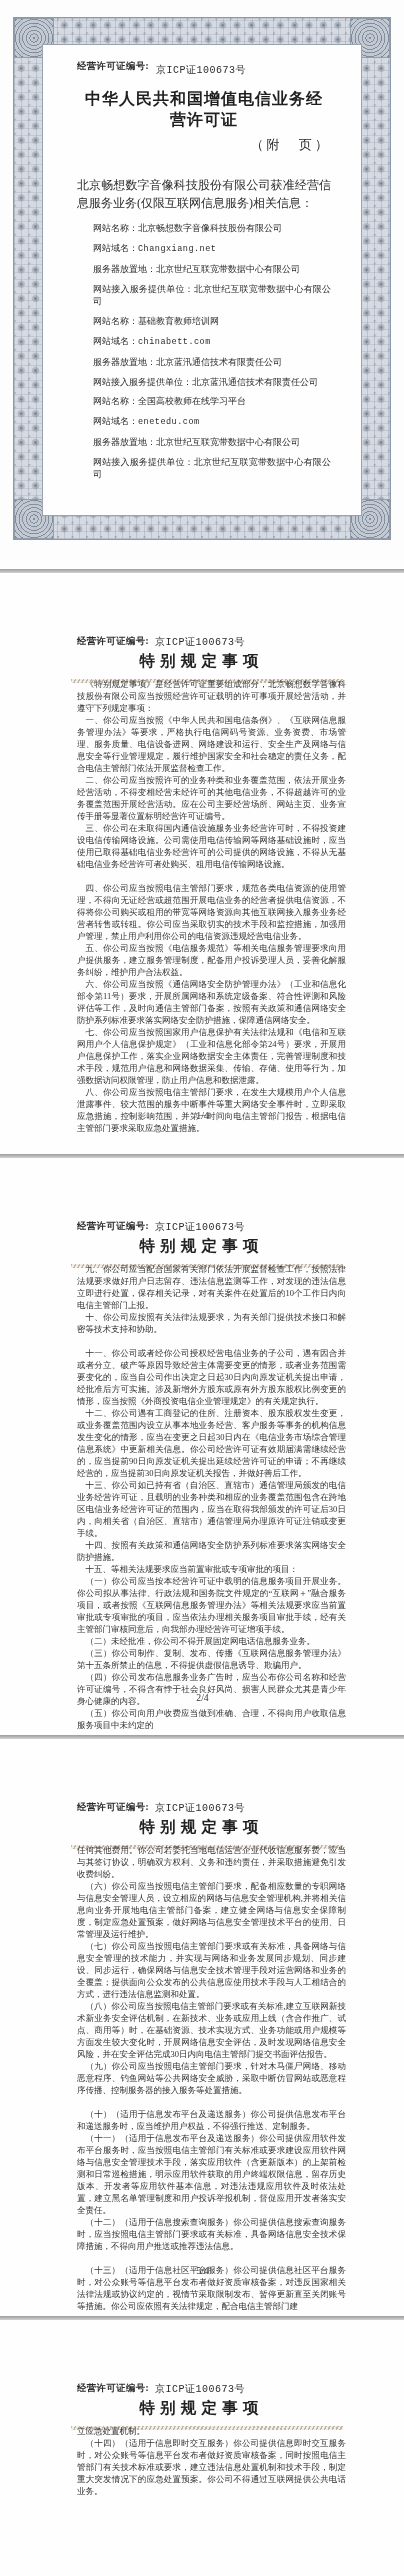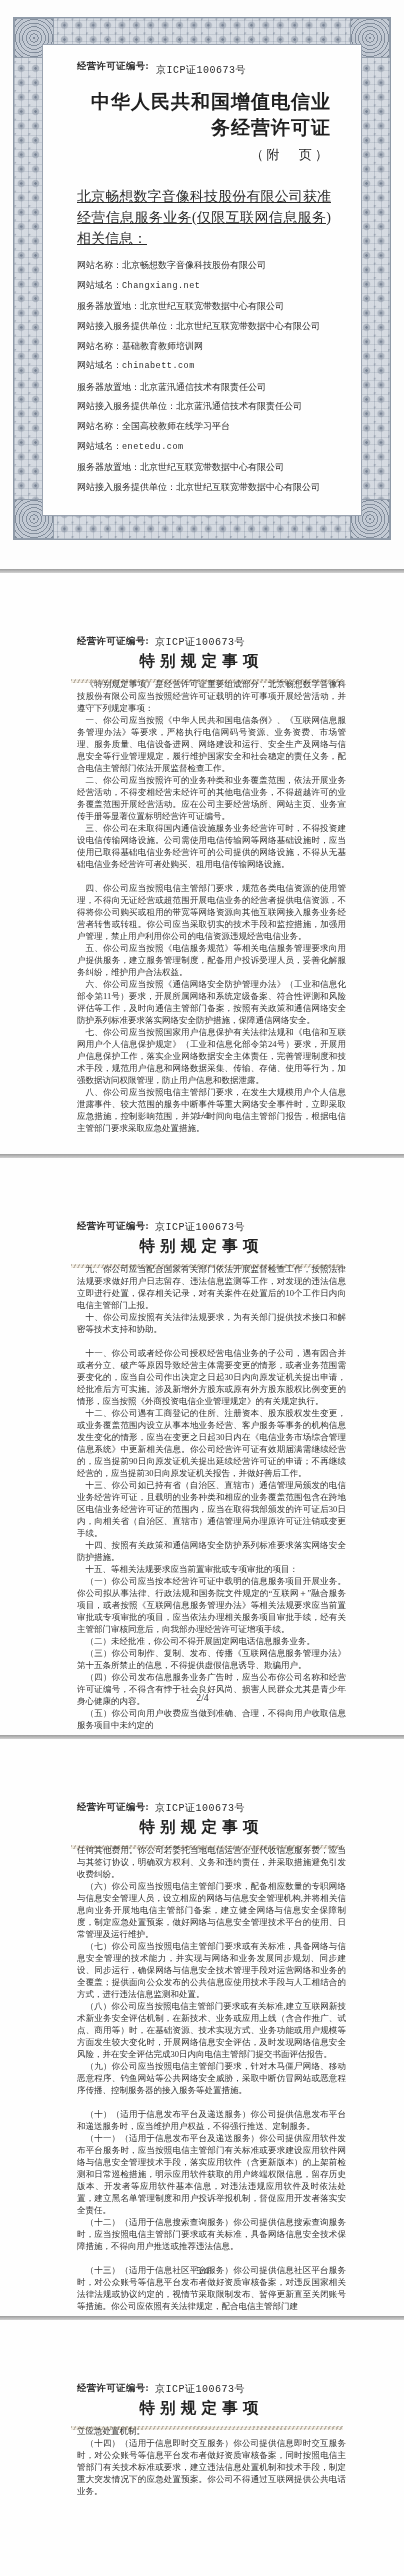--- a/index.html
+++ b/index.html
@@ -21,24 +21,24 @@
   .cert-inner{position:relative;width:100%;height:100%;box-sizing:border-box;background:#fefefe;
     border:0.5px solid #99a2af;padding:14.4px 30px 0 34px;}
   .corner{position:absolute;width:38px;height:38px;
     background:repeating-radial-gradient(circle at 50% 50%, #7c8796 0 1px, #c2c9d3 1px 3.6px);
     border:0.5px solid #8e99a7;opacity:.9;}
   .corner.tl{left:0;top:0}.corner.tr{right:0;top:0}.corner.bl{left:0;bottom:0}.corner.br{right:0;bottom:0}
 
   .lic-row{font-size:9.3px;letter-spacing:0.5px;}
   .lic-label{font-weight:bold;}
   .lic-no{font-family:"Liberation Mono","DejaVu Sans Mono",monospace;font-size:10px;position:relative;top:3.6px;left:4.1px;}
-  .cert-title{margin:15.5px 0 0 0;text-align:right;font-size:19px;font-weight:bold;letter-spacing:1px;color:#1f1f1f;}
+  .cert-title{margin:15.5px 0 0 0;text-align:center;font-size:16px;font-weight:bold;letter-spacing:1px;color:#1f1f1f;}
   .cert-sub{margin:5.2px 0 0 0;text-align:right;font-size:13px;font-weight:normal;letter-spacing:3.1px;}
-  .cert-intro{margin:21.6px 0 0 0;font-size:14px;line-height:1.5;text-align:justify;text-decoration:underline;}
-  .fields{margin-top:10.3px;}
+  .cert-intro{margin:21.6px 0 0 0;font-size:12px;line-height:1.5;text-align:justify;}
+  .fields{margin-top:10.3px;margin-left:16px;}
   .field{font-size:9px;line-height:1.35;margin-bottom:7.7px;text-align:justify;}
   .field .fv{font-family:inherit;}
   .field .fv.latin{font-family:"Liberation Mono","DejaVu Sans Mono",monospace;font-size:8.5px;letter-spacing:0.5px;}
 
   
   .divider{position:absolute;left:0;width:405px;height:4.1px;background:linear-gradient(#9d9d9d,#d2d2d2);}
   .d1{top:569px}.d2{top:1154px}.d3{top:1735px}.d4{top:2316px}
 
   
   .sp{position:absolute;left:0;width:405px;background:#fefefe;overflow:hidden;}

